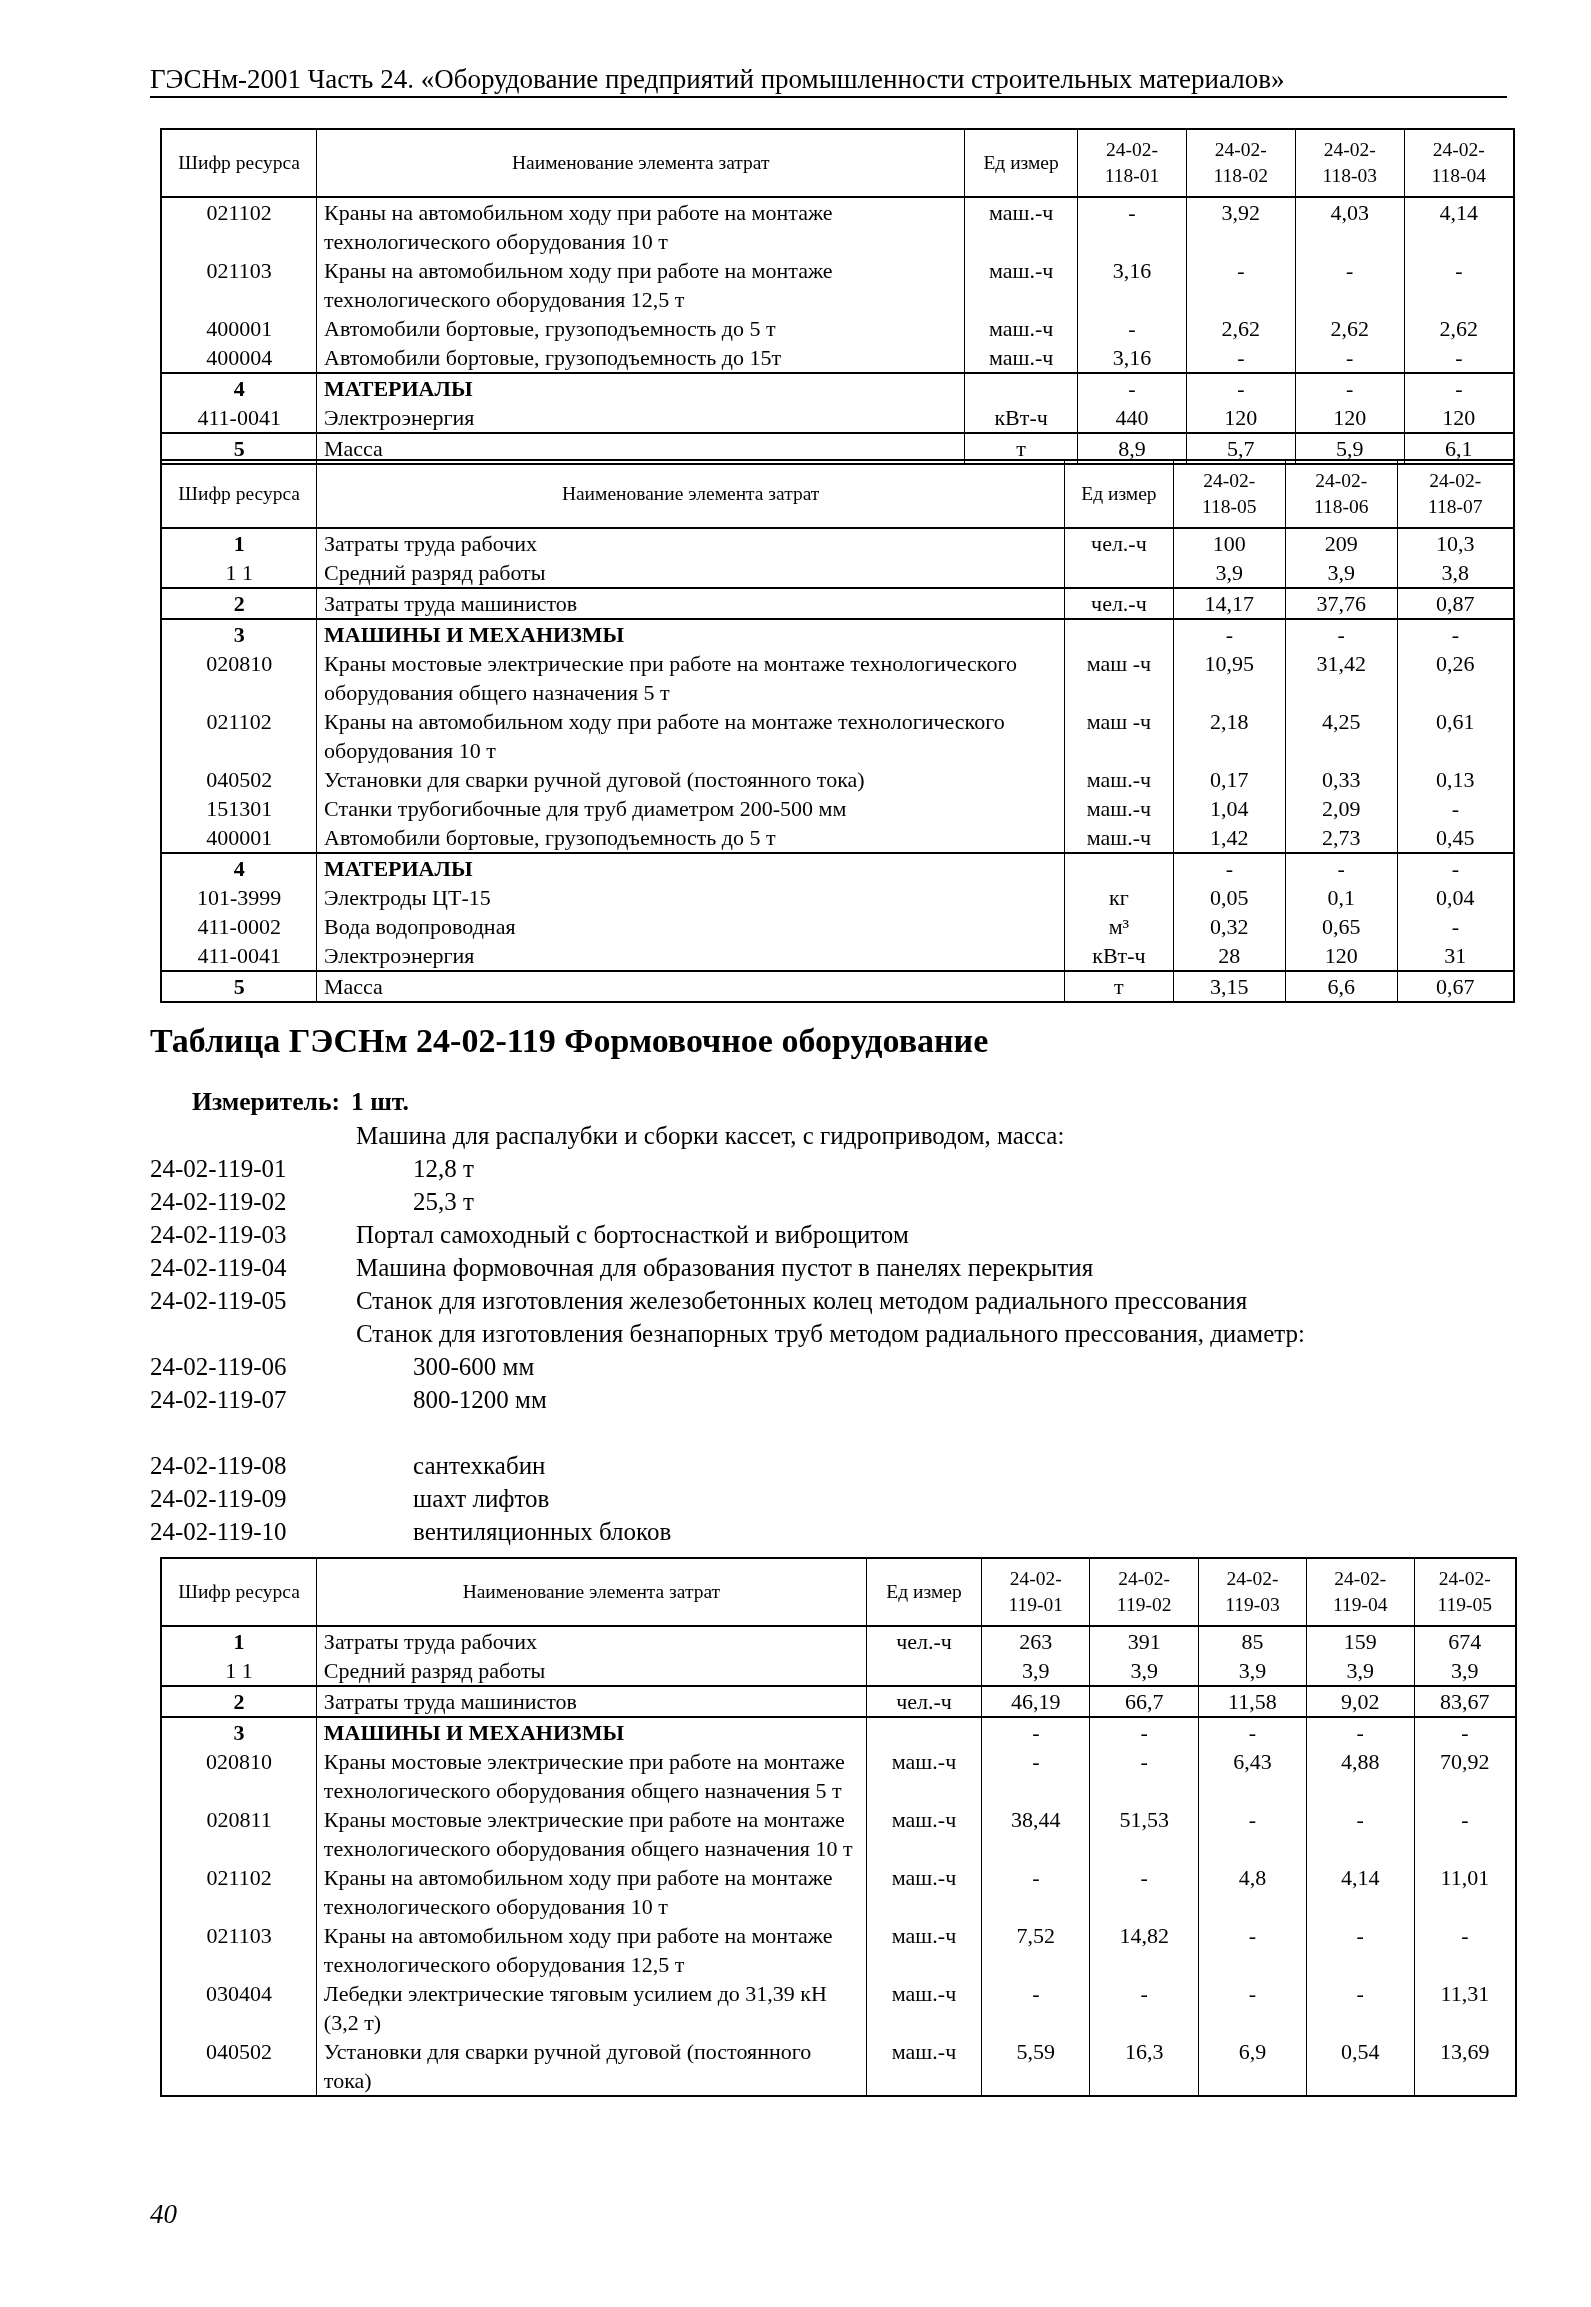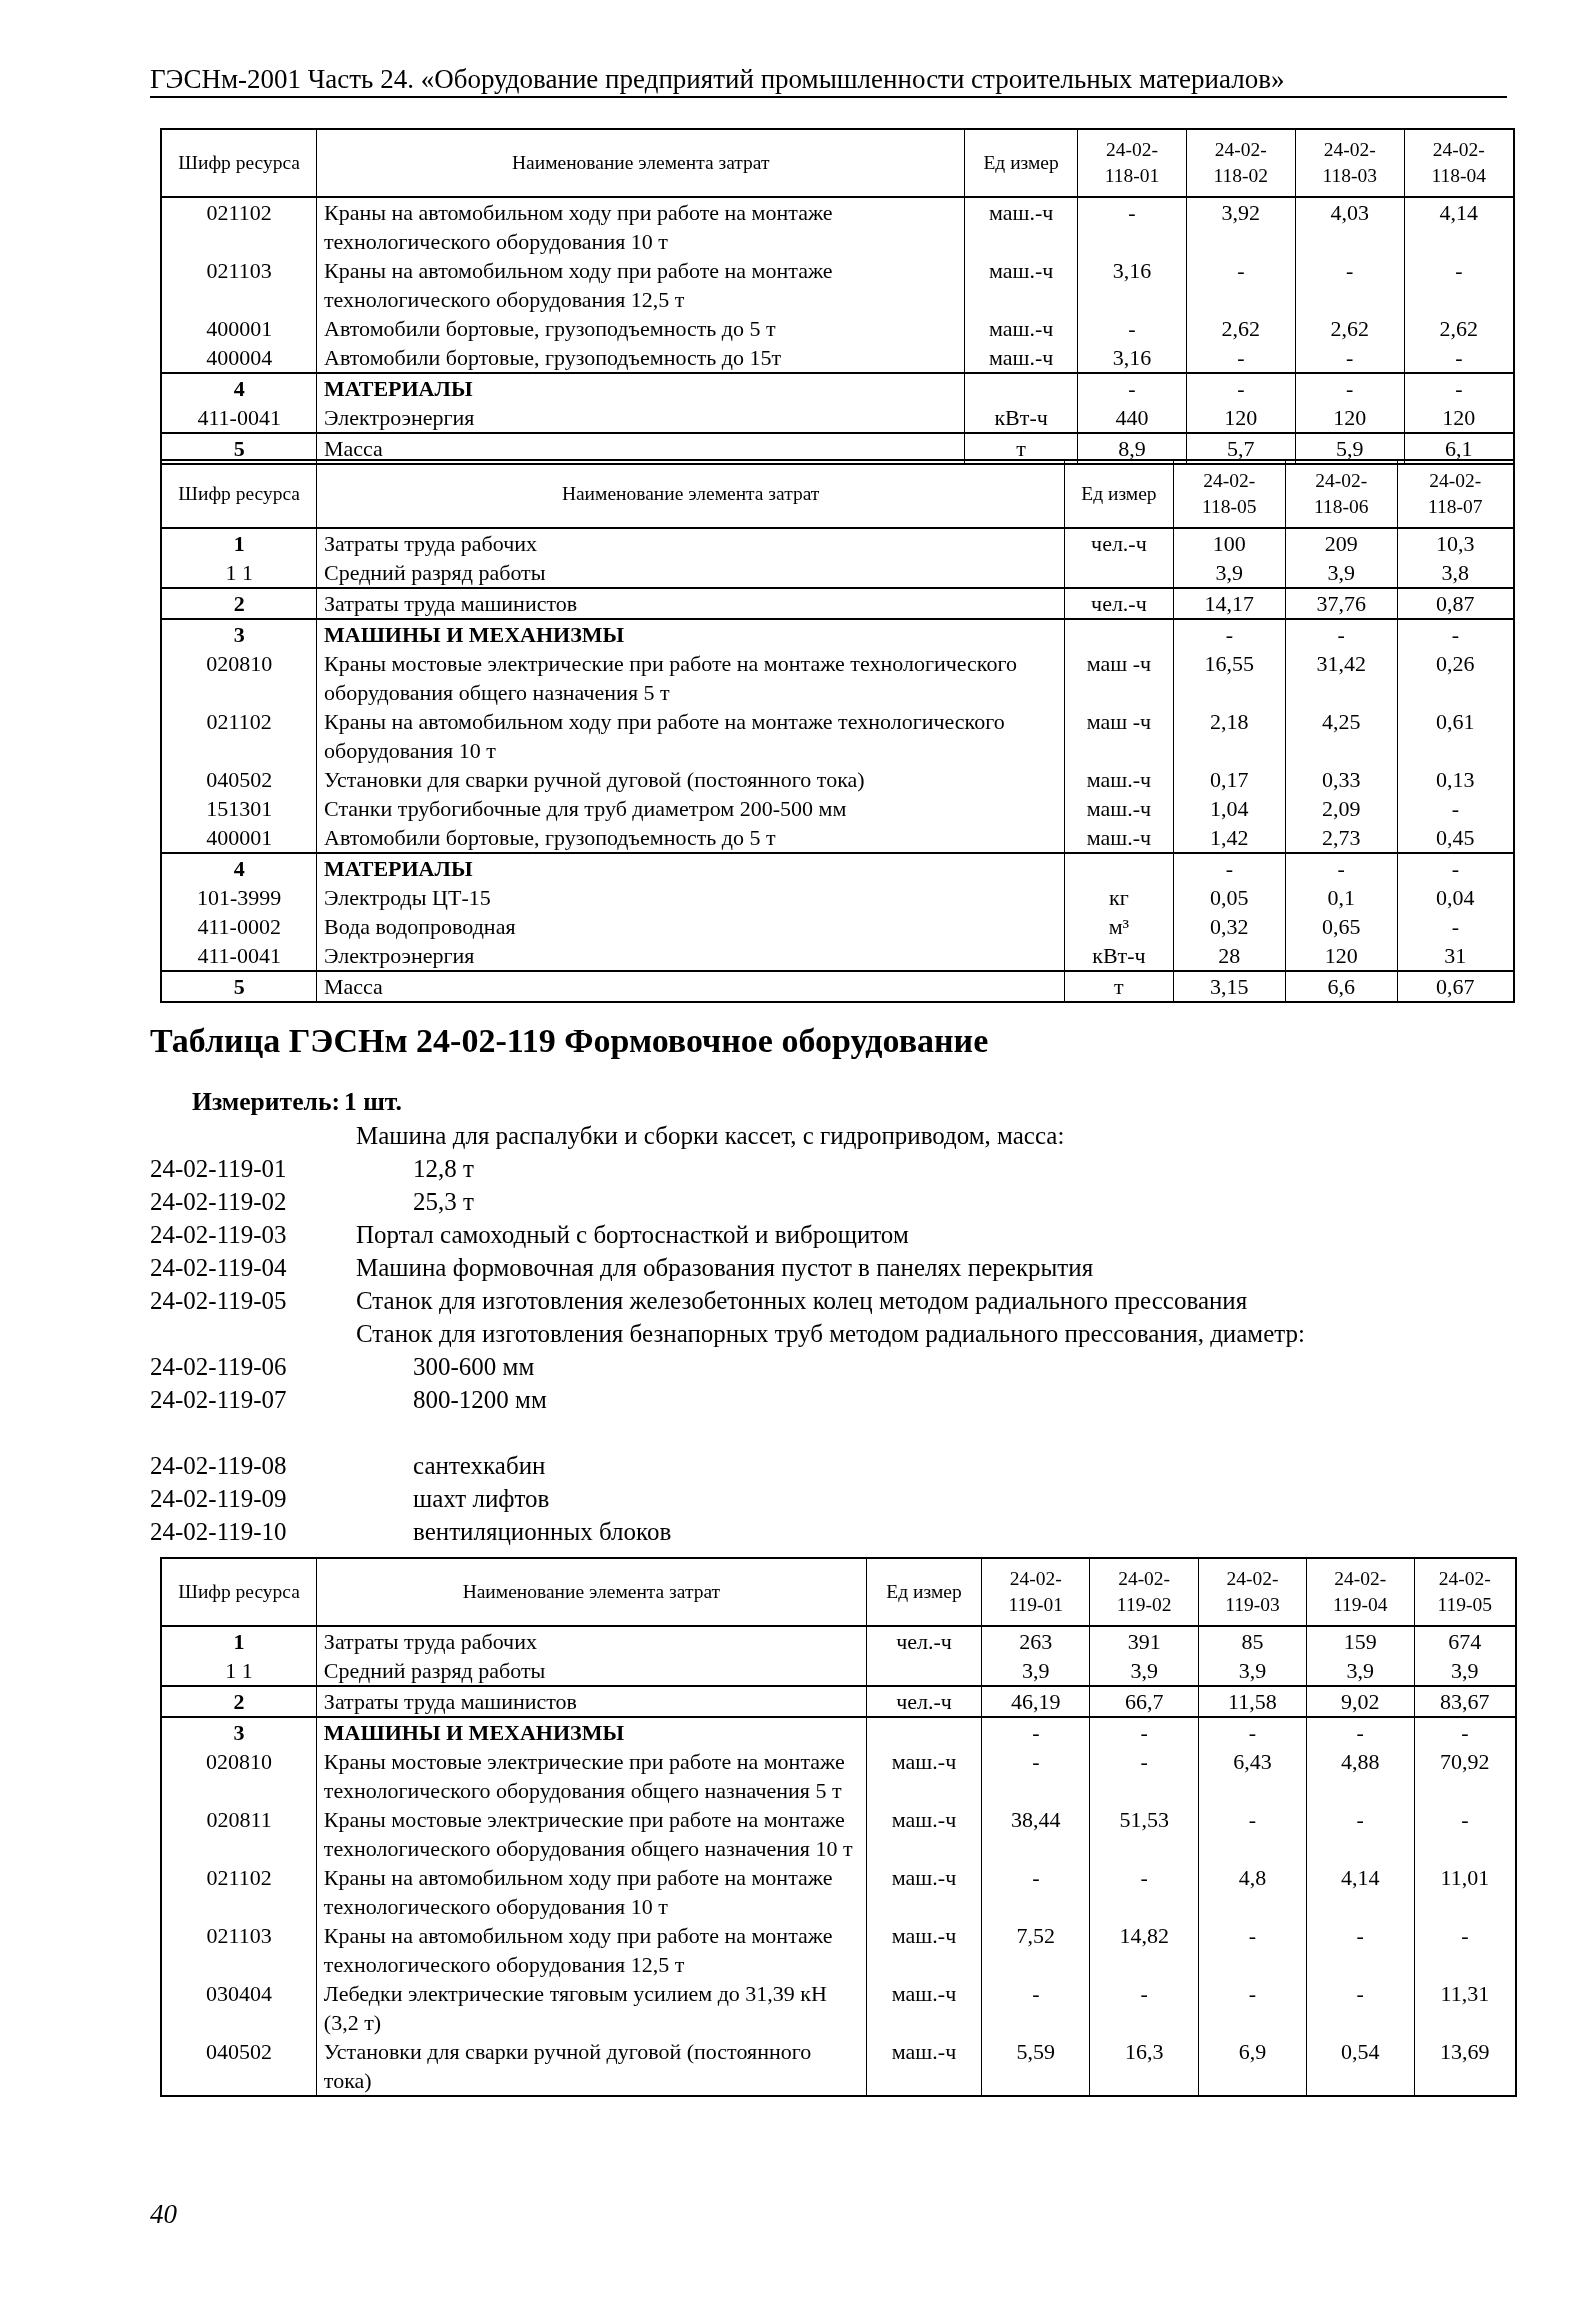--- a/index.html
+++ b/index.html
@@ -31,21 +31,21 @@
   table.norm tr.group-end td { border-bottom: 2.7px solid #000; }
   table.norm td.bold { font-weight: bold; }
   .section-title {
     position: absolute; left: 150px; top: 1021px;
     font-size: 34px; font-weight: bold; line-height: 40px;
   }
   .measure {
     position: absolute; left: 192px; top: 1086px;
     font-size: 25.6px; font-weight: bold; line-height: 32px;
   }
-  .measure .mval { margin-left: 4px; }
+  .measure .mval { margin-left: 11px; }
   .items {
     position: absolute; left: 150px; top: 1119px; width: 1347px;
     font-size: 25px; line-height: 33px;
   }
   .item-row { display: flex; height: 33px; }
   .item-code { width: 206px; flex: none; }
   .item-text { flex: 1; }
   .item-text.indent { padding-left: 57px; }
   .page-number {
     position: absolute; left: 150px; top: 2197px;
@@ -194,21 +194,21 @@
         <td class="name bold">МАШИНЫ И МЕХАНИЗМЫ</td>
         <td class="unit"></td>
         <td class="val">-</td>
         <td class="val">-</td>
         <td class="val">-</td>
       </tr>
       <tr>
         <td class="code">020810</td>
         <td class="name">Краны мостовые электрические при работе на монтаже технологического оборудования общего назначения 5 т</td>
         <td class="unit">маш -ч</td>
-        <td class="val">16,55</td>
+        <td class="val">10,95</td>
         <td class="val">31,42</td>
         <td class="val">0,26</td>
       </tr>
       <tr>
         <td class="code">021102</td>
         <td class="name">Краны на автомобильном ходу при работе на монтаже технологического оборудования 10 т</td>
         <td class="unit">маш -ч</td>
         <td class="val">2,18</td>
         <td class="val">4,25</td>
         <td class="val">0,61</td>

